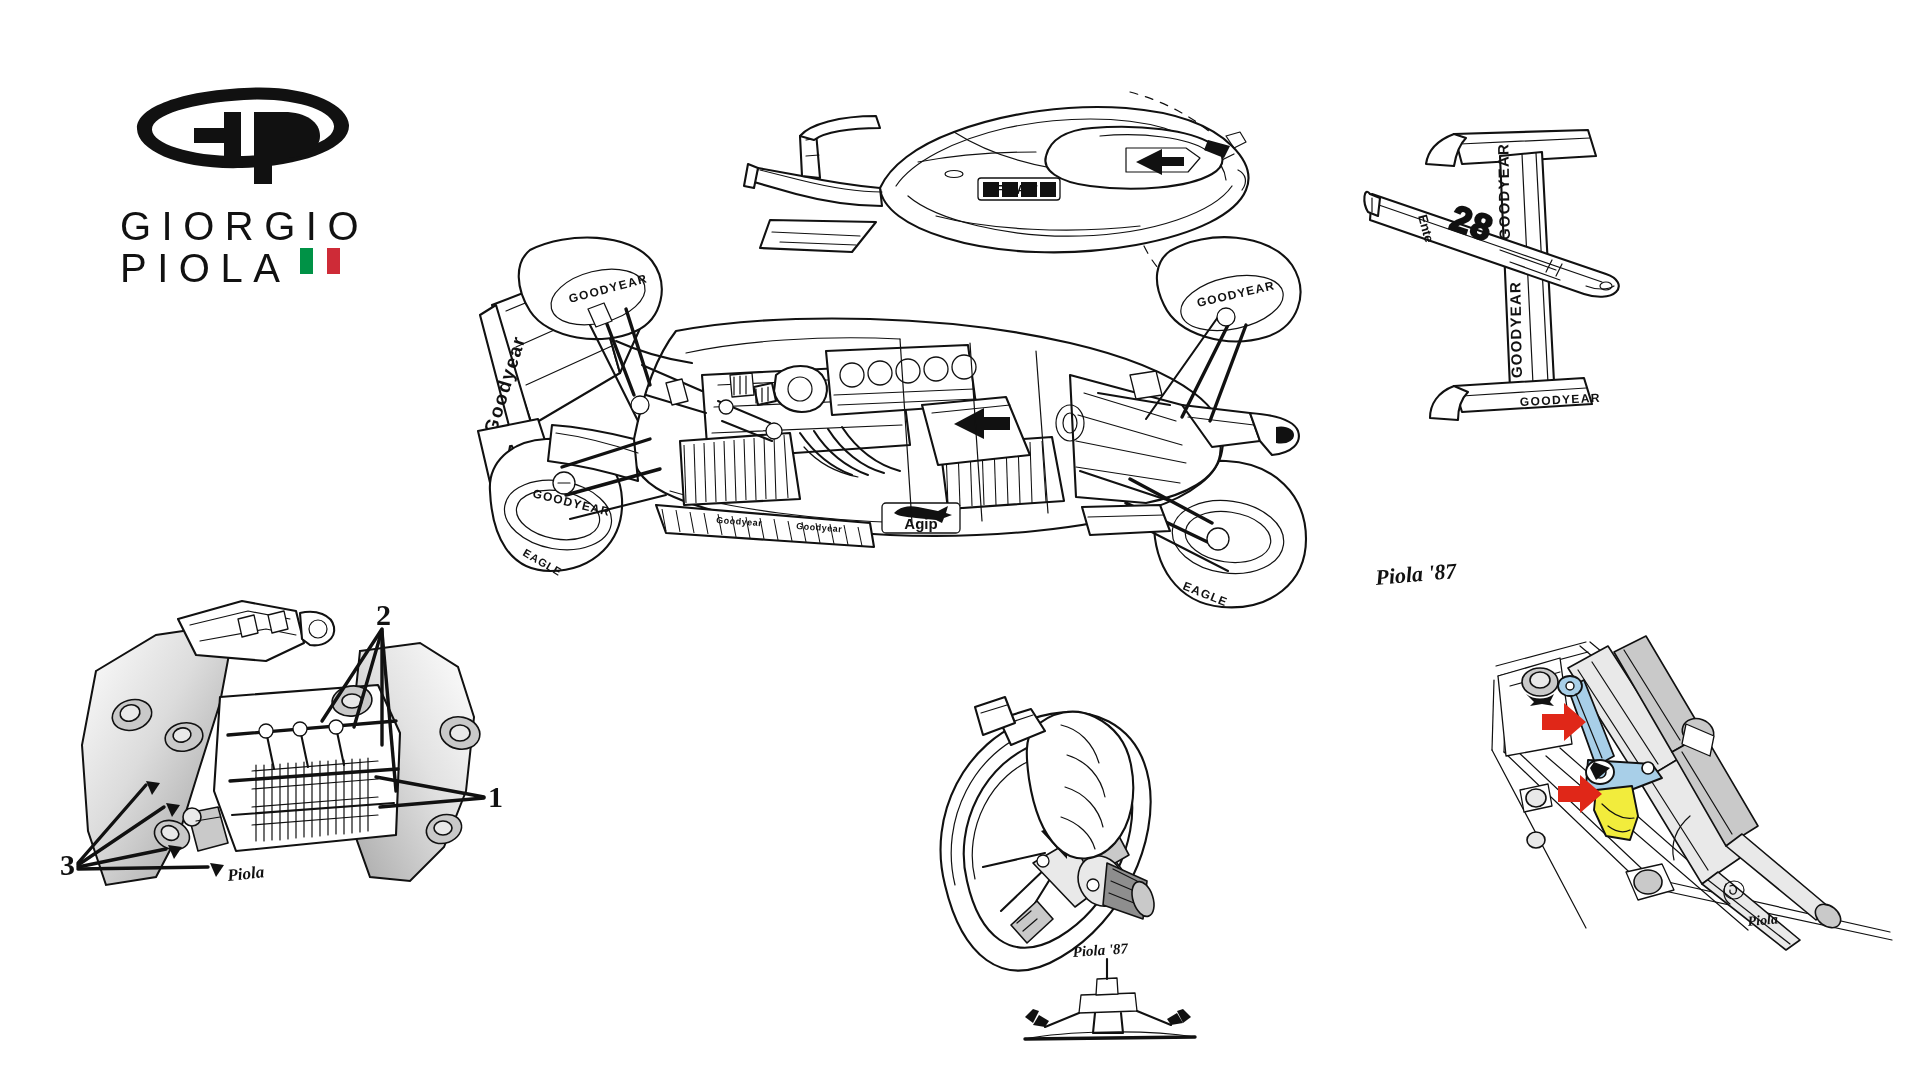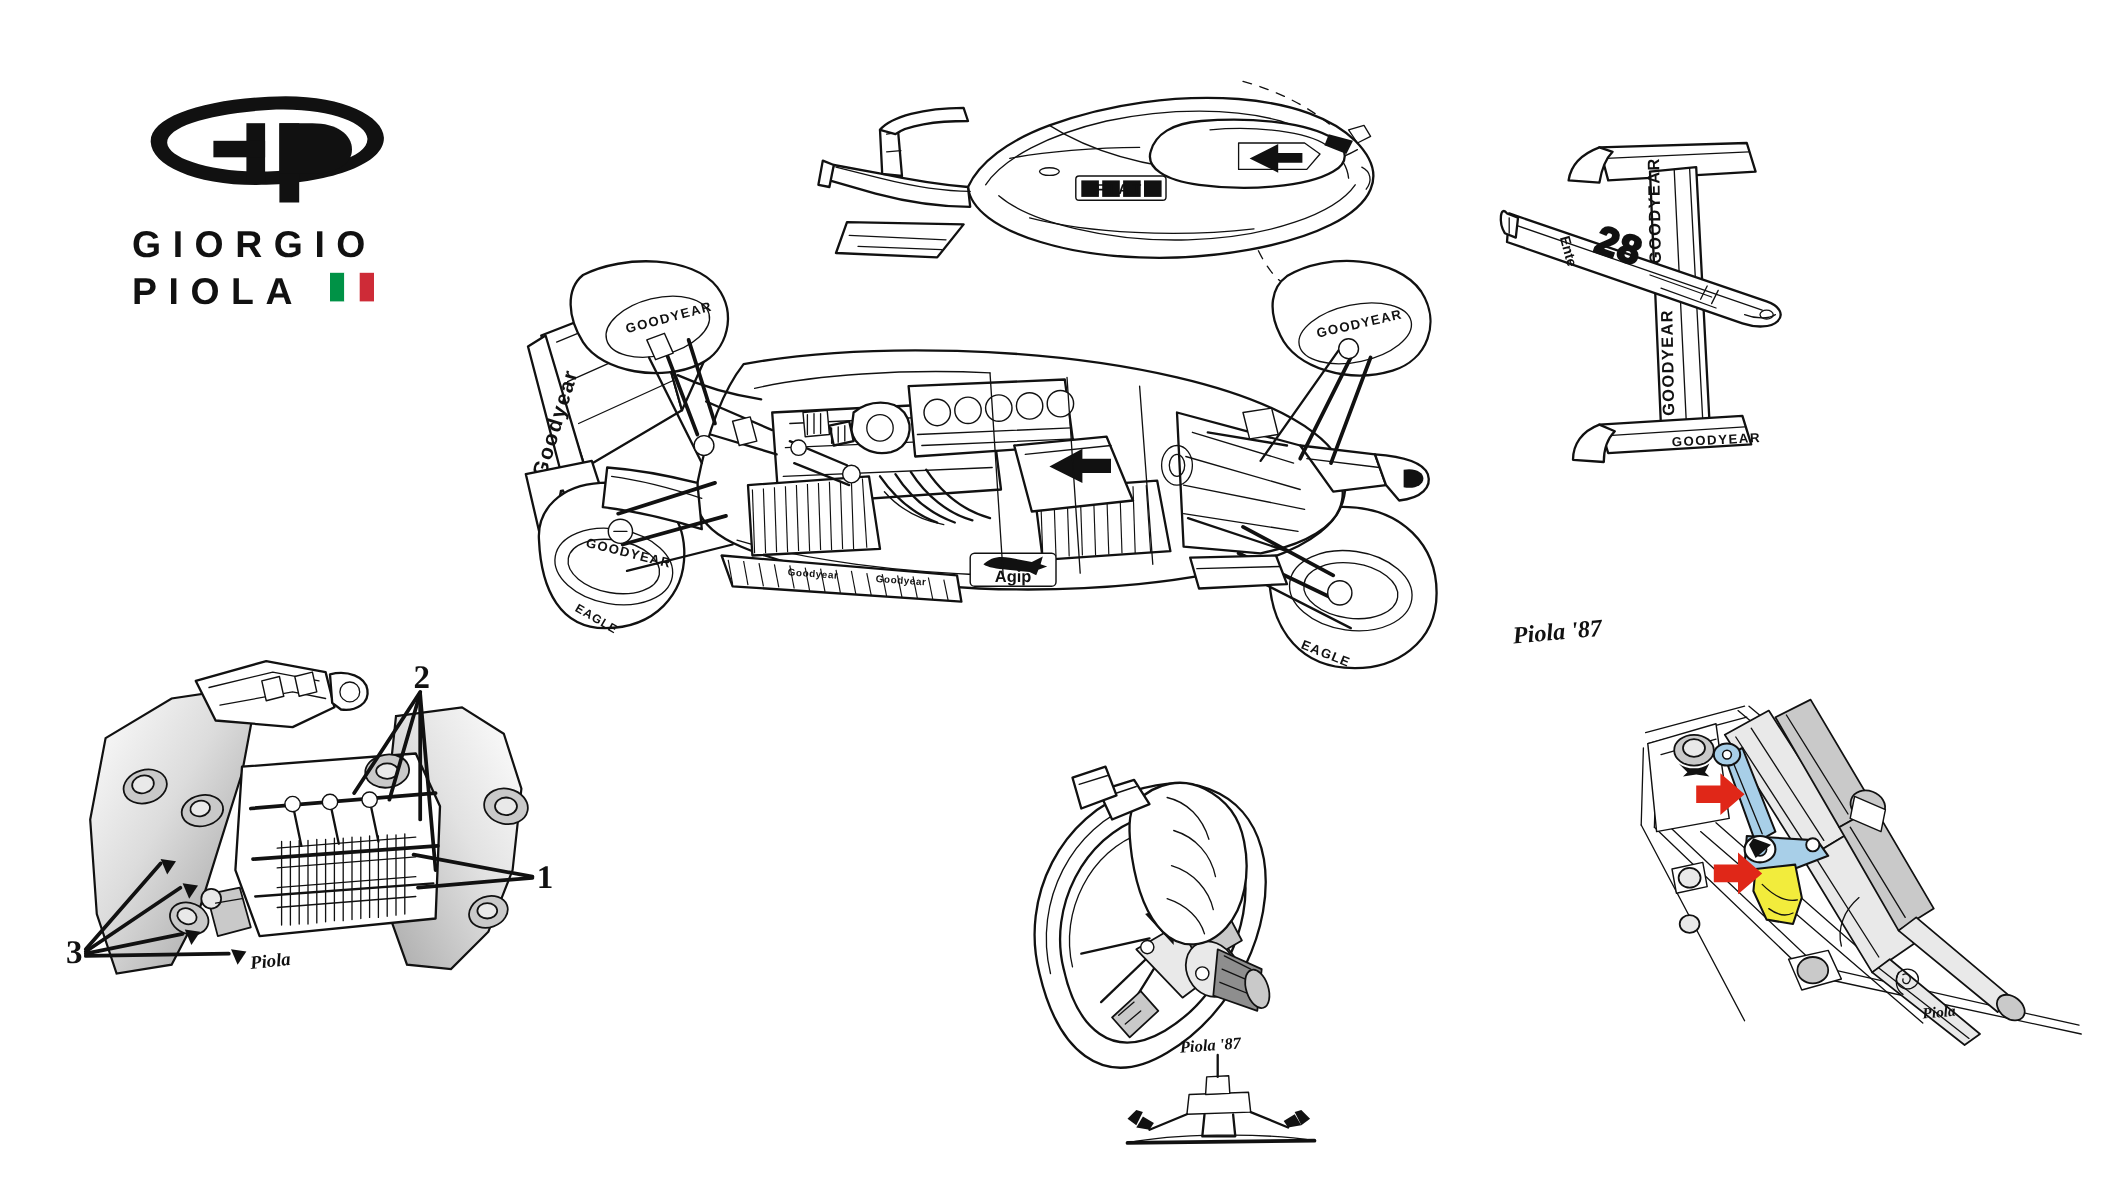--- a/index.html
+++ b/index.html
@@ -30,22 +30,22 @@
   #logo-mark {
     position: absolute;
     left: 8px;
     top: 0;
     width: 230px;
     height: 120px;
   }
   .logo-wordmark {
     position: absolute;
     left: 0;
-    font-weight: 700;
-    font-size: 34px;
+    font-weight: 400;
+    font-size: 40px;
     letter-spacing: 10.5px;
     color: #111111;
     font-family: "Liberation Sans", sans-serif;
     white-space: nowrap;
   }
   #logo-line1 { top: 126px; }
   #logo-line2 { top: 168px; }
   #flag {
     position: absolute;
     left: 180px;
@@ -120,21 +120,21 @@
 
     <div class="logo-wordmark" id="logo-line2">PIOLA</div>
 
     <div id="flag">
       <i style="background:#009246"></i>
       <i style="background:#ffffff"></i>
       <i style="background:#ce2b37"></i>
     </div>
   </div>
 
-  <div class="panel" style="left:740px; top:52px; width:640px; height:220px;">
+  <div class="panel" style="left:740px; top:70px; width:640px; height:220px;">
     <svg viewBox="0 0 640 220" width="640" height="220">
 
       <path class="wht" d="M140 118
         C 150 96 176 76 214 62
         C 268 42 330 34 386 38
         C 436 42 472 56 492 76
         C 508 92 512 106 506 120
         C 496 144 456 164 396 175
         C 330 187 258 184 206 168
         C 166 156 142 138 140 118 Z"></path>

